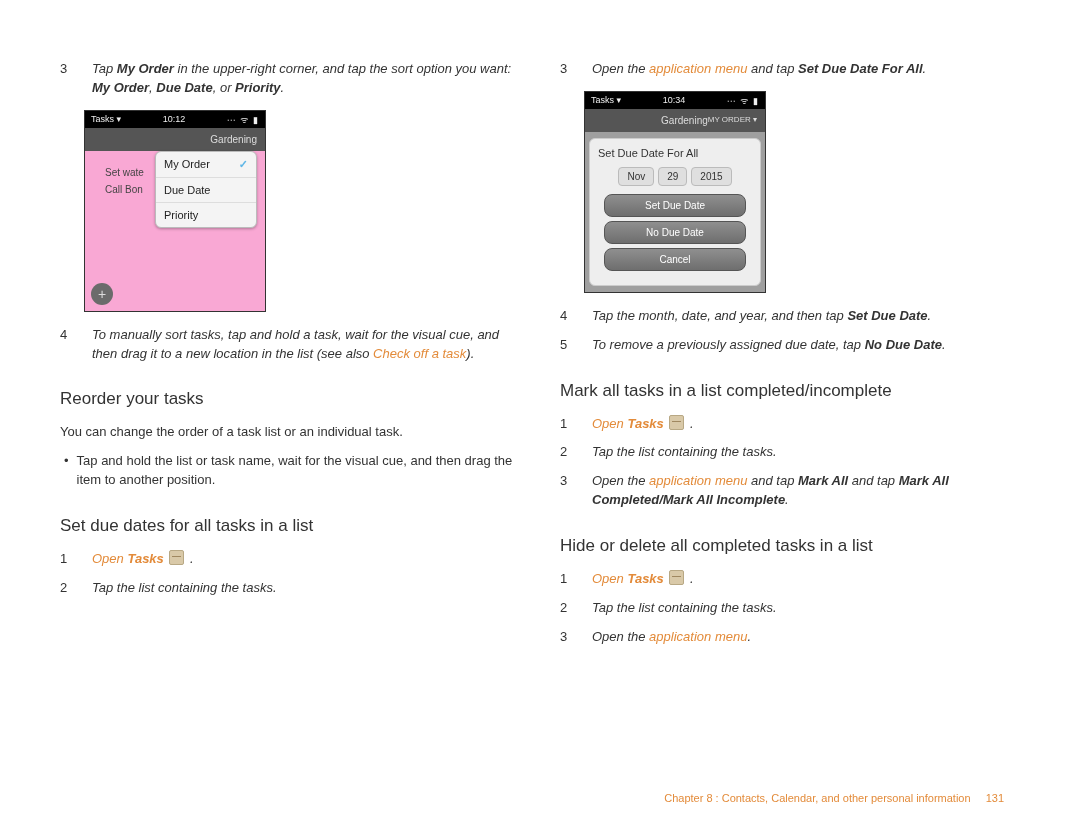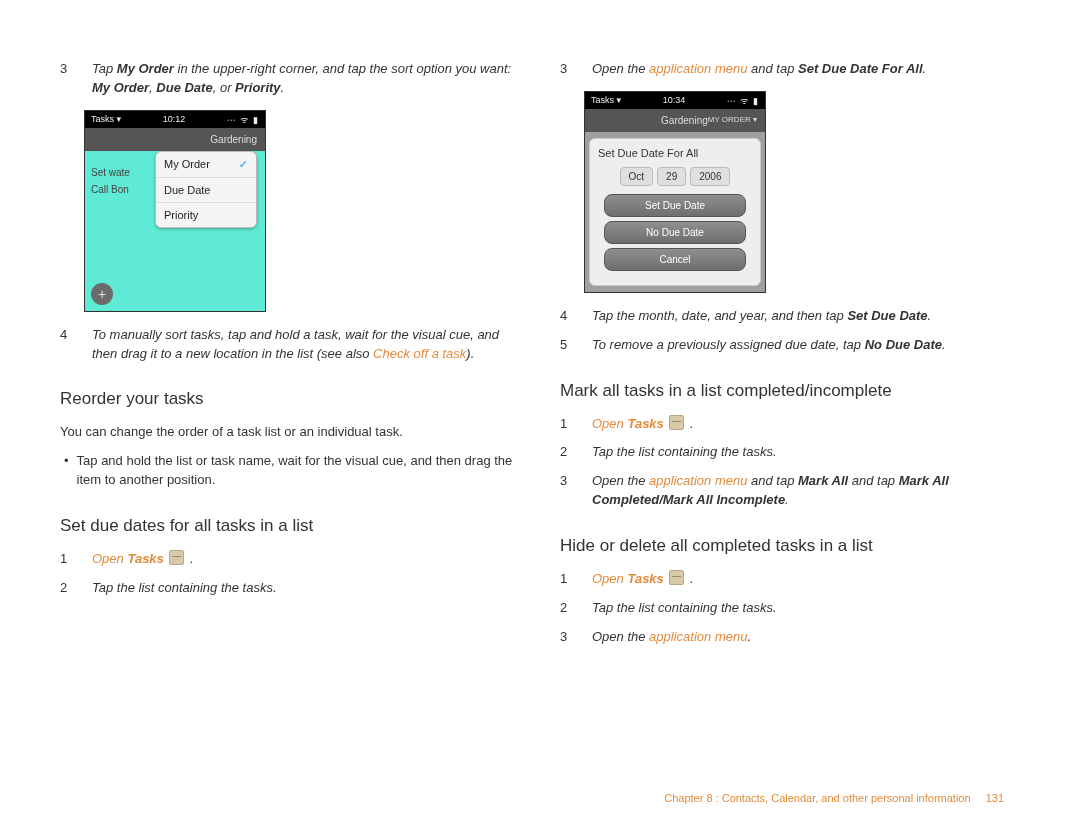--- a/index.html
+++ b/index.html
@@ -74,22 +74,22 @@
   .phone .statusbar .right { letter-spacing: 1px; }
   .phone .topbar {
     background: #555;
     padding: 6px 8px;
     color: #ddd;
     display:flex;
     justify-content:flex-end;
     font-size:10px;
   }
   .phone .body-grey {
-    background: #5eead4;
-    padding: 10px 8px 30px 4px;
+    background: #f9a8d4;
+    padding: 10px 8px 30px 18px;
     min-height: 120px;
     position: relative;
   }
   .phone .task-line { color:#444; margin:6px 2px; }
   .phone .popup {
     position: absolute;
     top: 0px;
     right: 8px;
     width: 100px;
     background: #f4f4f4;
@@ -235,23 +235,23 @@
         <span class="right">⋯ ᯤ ▮</span>
       </div>
       <div class="topbar">
         <span>Gardening</span>
         <span style="font-size:8px;">MY ORDER ▾</span>
       </div>
       <div style="background:#9f9f9f;padding:2px 0;">
         <div class="sheet">
           <div class="title">Set Due Date For All</div>
           <div class="date-row">
-            <div class="seg">Oct</div>
+            <div class="seg">Nov</div>
             <div class="seg">29</div>
-            <div class="seg">2006</div>
+            <div class="seg">2015</div>
           </div>
           <div class="btn">Set Due Date</div>
           <div class="btn">No Due Date</div>
           <div class="btn">Cancel</div>
         </div>
       </div>
     </div>
 
     <div class="step">
       <div class="step-num">4</div>

